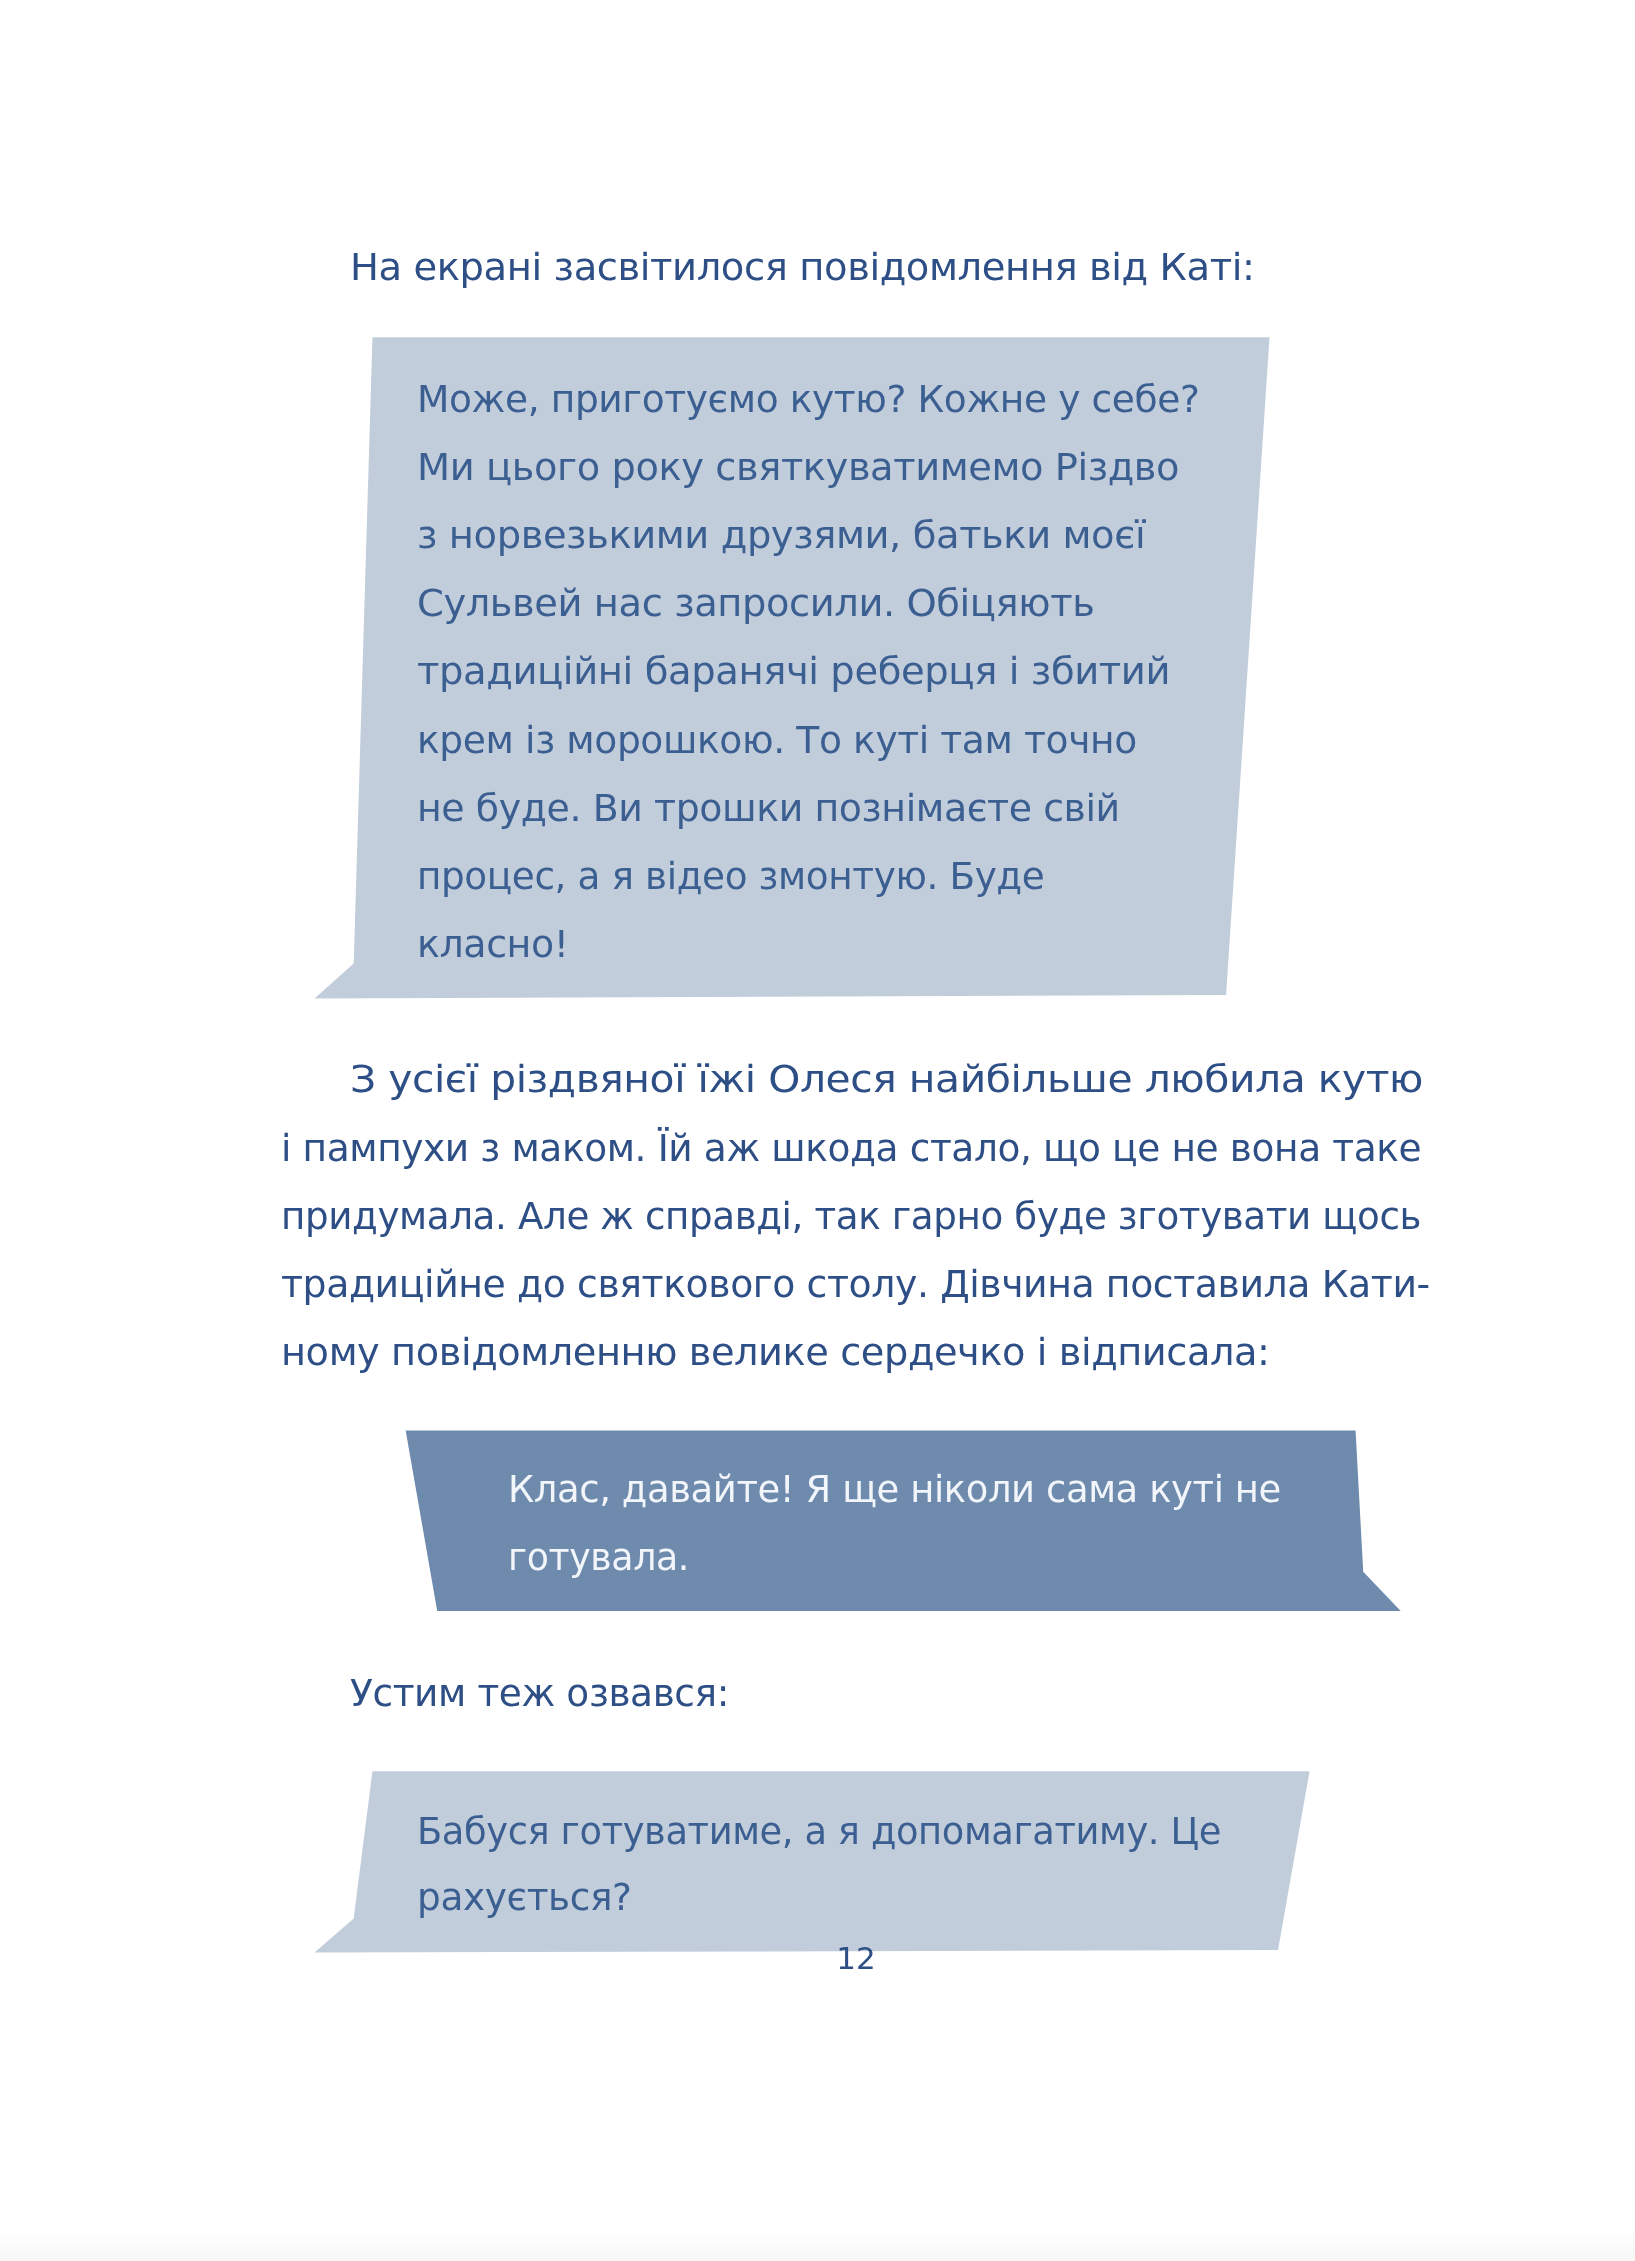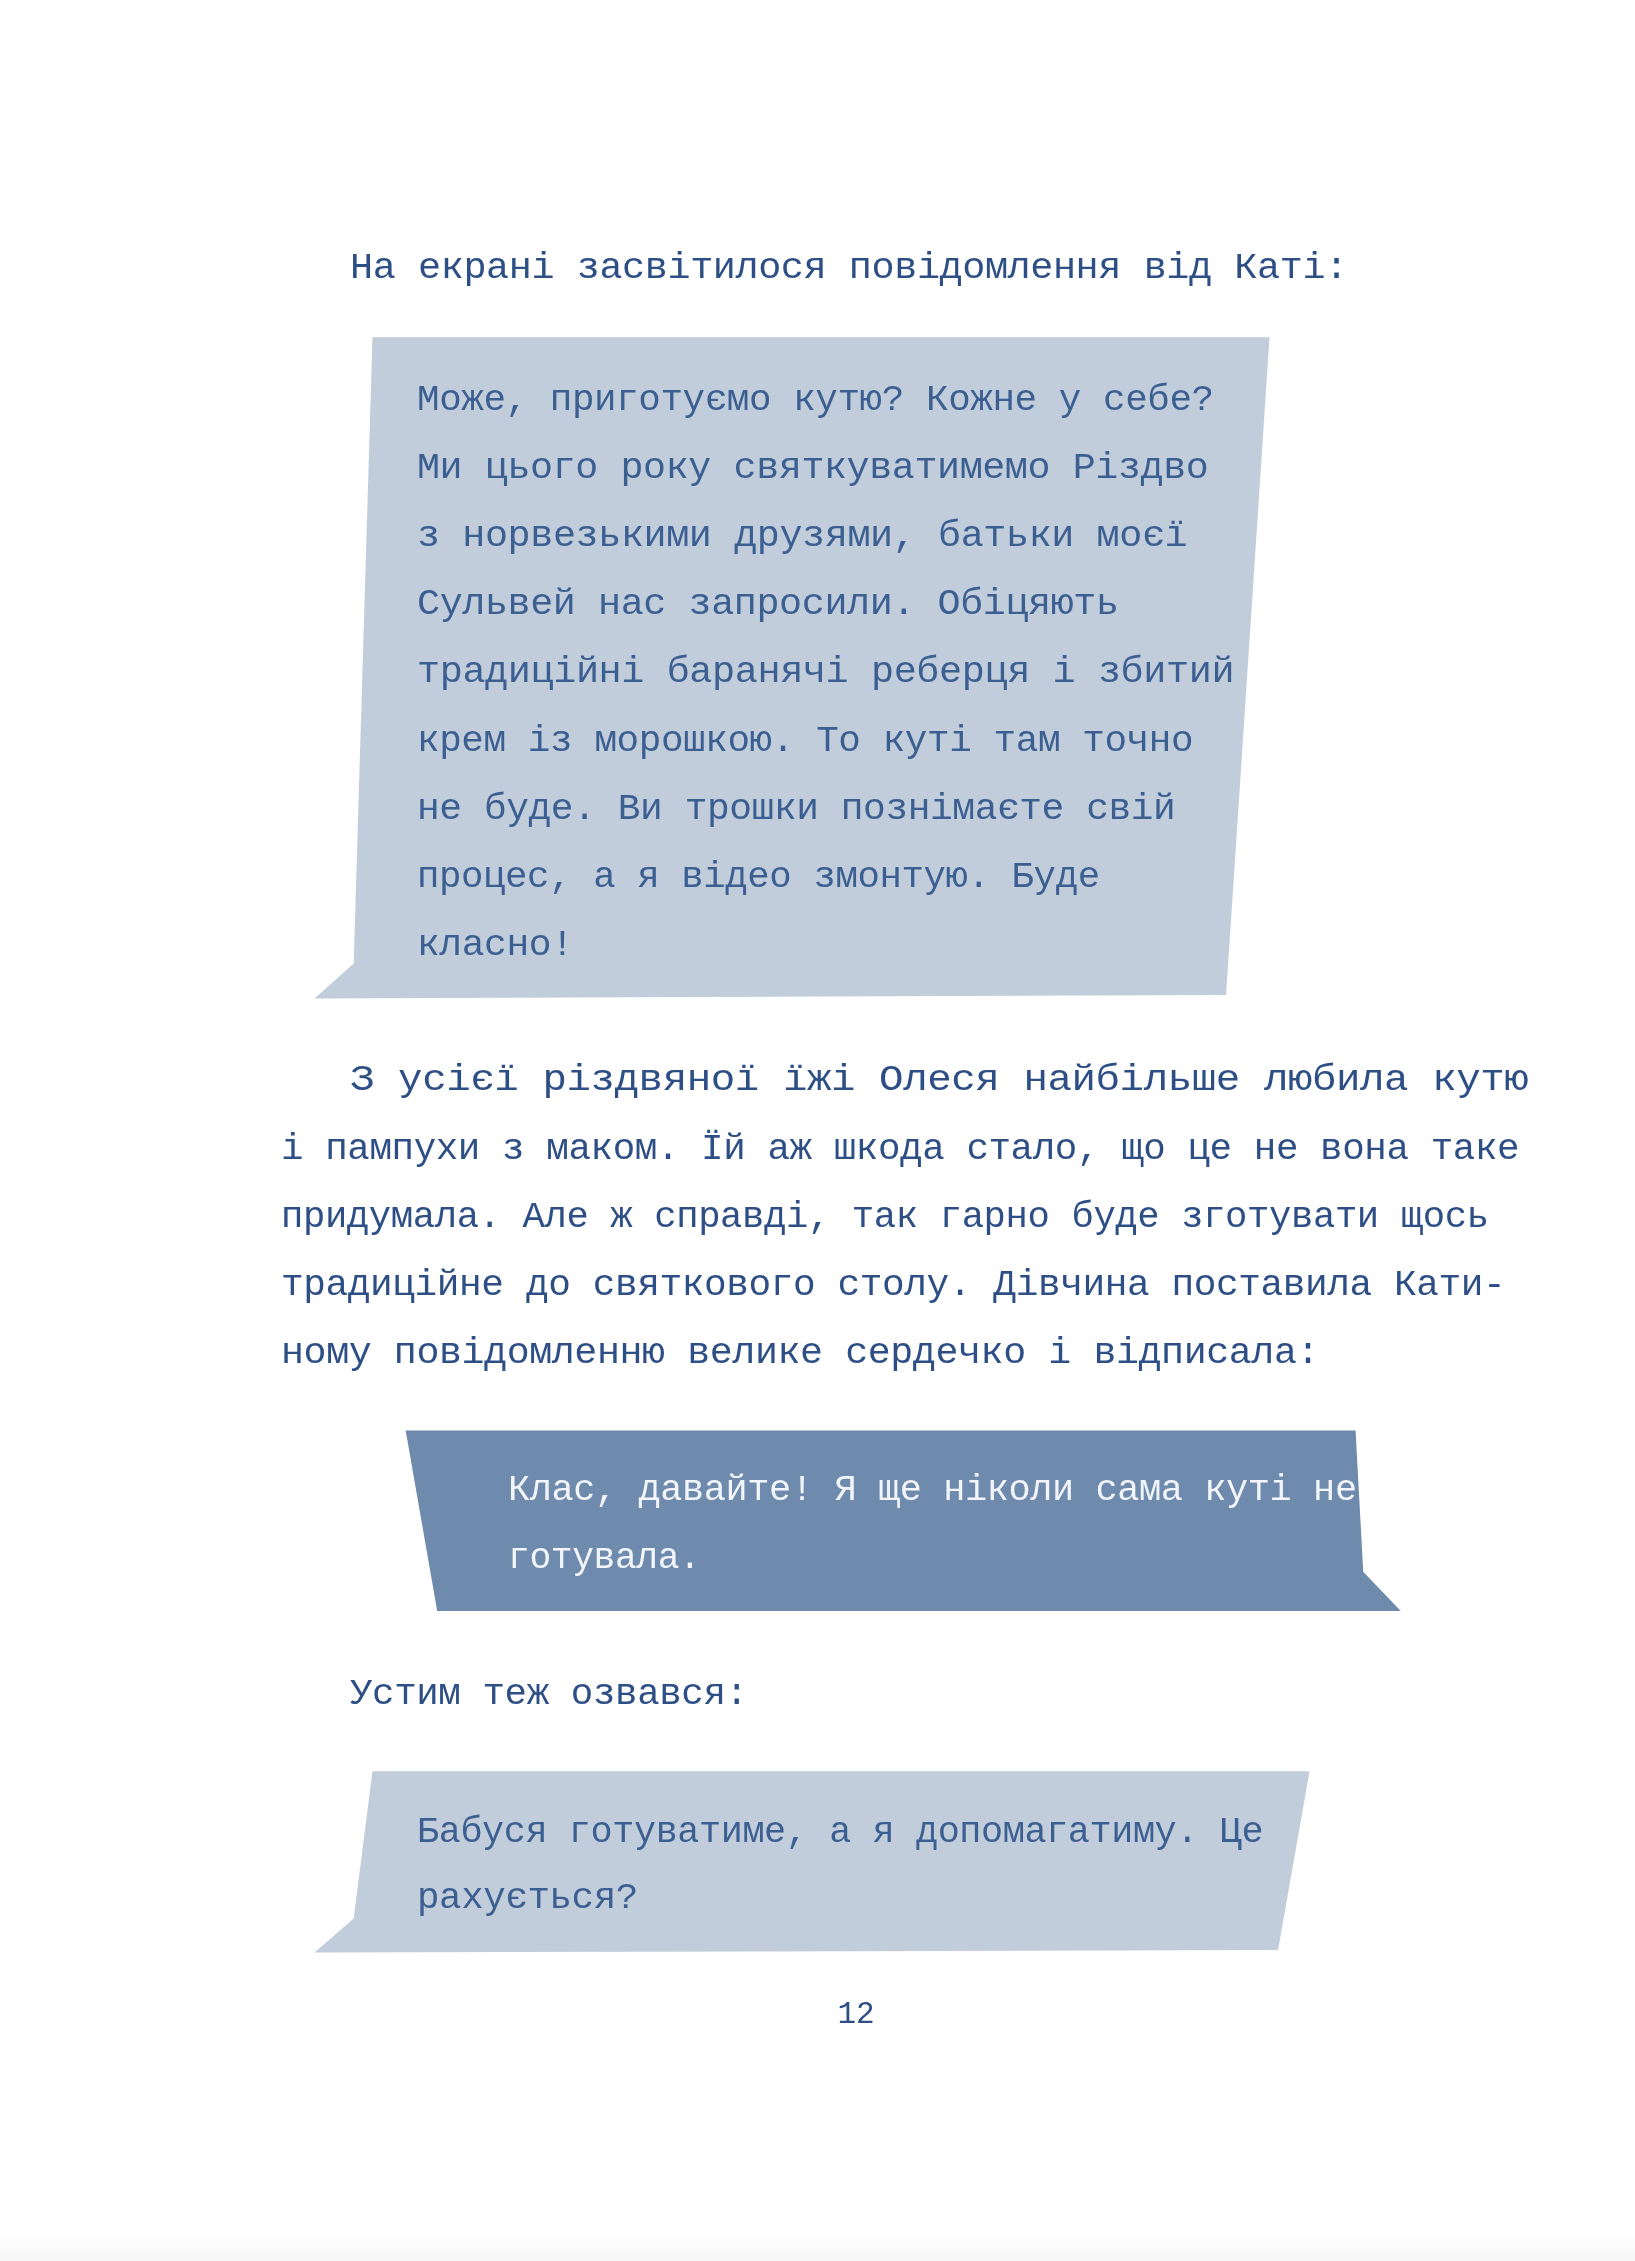--- a/index.html
+++ b/index.html
@@ -2,34 +2,34 @@
 <html style="font-size:13.6px"><head>
 <meta charset="utf-8">
 <style>
   html, body { margin: 0; padding: 0; }
   body {
     width: 1636px; height: 2261px; position: relative; overflow: hidden;
     background: #ffffff;
     font-family: "DejaVu Sans", sans-serif;
     color: #2f5287;
   }
-  .page { position: absolute; left: 0; top: 0; width: 1636px; height: 1992px; font-family: Liberation Mono, monospace; }
+  .page { position: absolute; left: 0; top: 0; width: 1636px; height: 1992px; }
   .bubble-shape { position: absolute; left: 0; top: 0; }
   .text-line {
     position: absolute; white-space: nowrap;
     font-size: 37px; line-height: 48px;
     letter-spacing: -0.4px;
     transform-origin: left center;
   }
   .narr { color: #2e4f86; }
   .bubble-text { color: #3c5f92; }
   .bubble-text-light { color: #f2f5fa; }
   .para-line { font-size: 37px; }
   .page-number {
-    position: absolute; left: 826px; top: 1996px; width: 60px; text-align: center;
+    position: absolute; left: 826px; top: 1940px; width: 60px; text-align: center;
     font-size: 31px; line-height: 37px; color: #2e4f86;
   }
   .bottom-shade {
     position: absolute; left: 0; top: 2232px; width: 1636px; height: 29px;
     background: linear-gradient(#ffffff, #f6f6f6);
   }
 </style>
 </head>
 <body>
 

